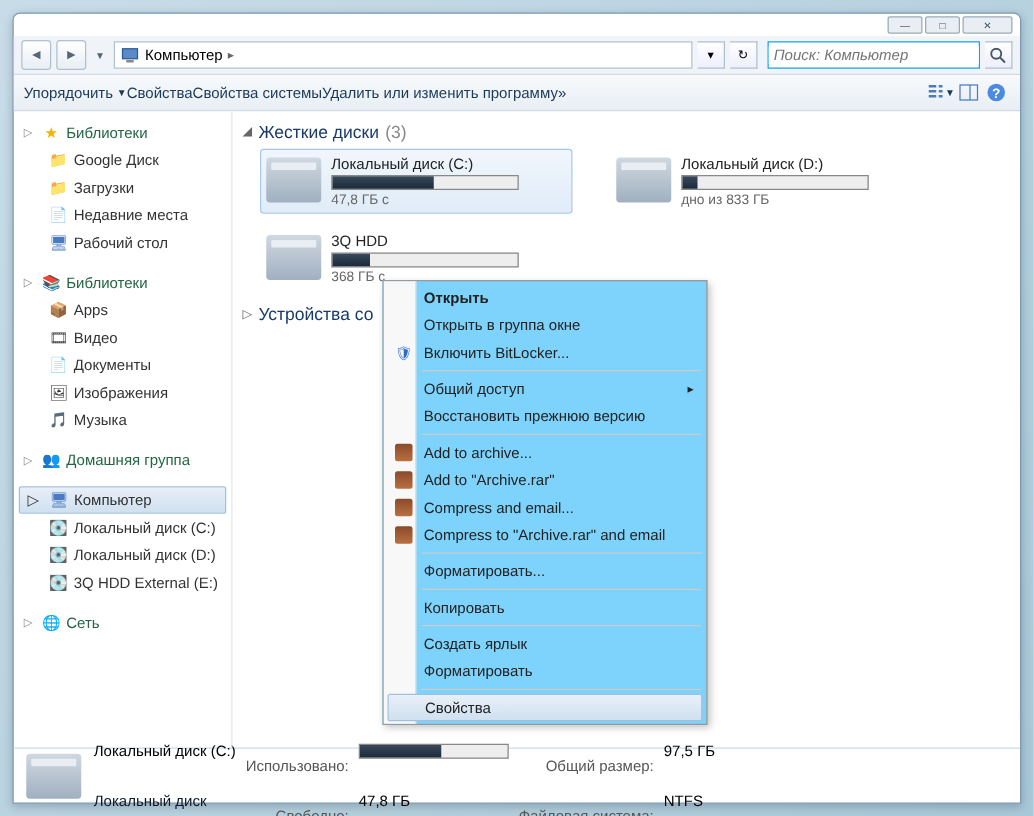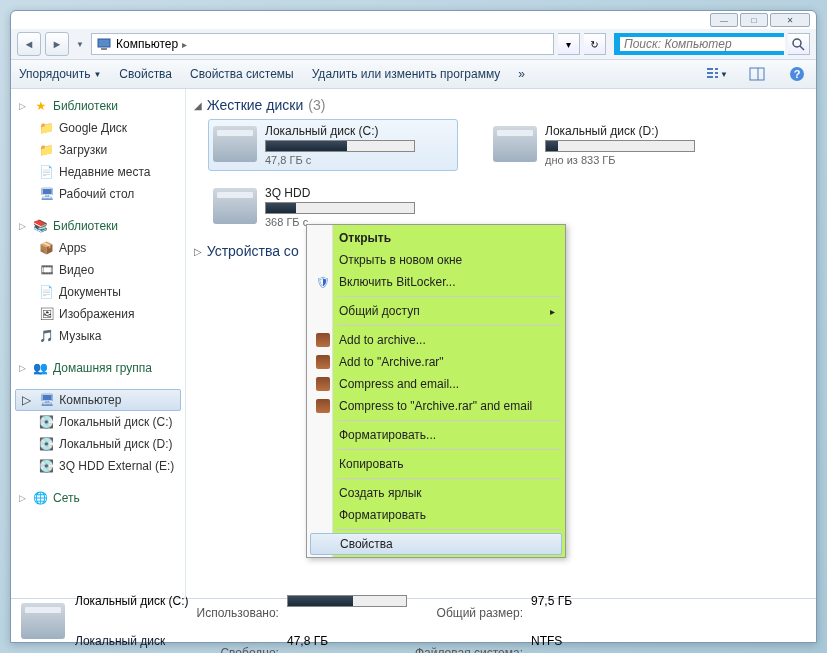--- a/index.html
+++ b/index.html
@@ -7,24 +7,24 @@
 .window { width: 807px; height: 633px; background: #fff; border: 1px solid #7a9ab8; border-radius: 6px 6px 0 0; box-shadow: 0 2px 8px rgba(0,0,0,0.2); display: flex; flex-direction: column; position: relative; }
 .titlebar { height: 18px; background: transparent; display: flex; justify-content: flex-end; align-items: flex-start; padding: 2px 6px 0 0; gap: 2px; }
 .win-btn { width: 28px; height: 14px; border: 1px solid #9ab; background: #e8eef4; border-radius: 2px; font-size: 8px; display: flex; align-items: center; justify-content: center; color: #456; cursor: default; }
 .win-btn.close { width: 40px; }
 .navbar { height: 30px; display: flex; align-items: center; padding: 2px 6px; gap: 4px; background: #f0f4f8; }
 .nav-back, .nav-fwd { width: 24px; height: 24px; border: 1px solid #b0c0d0; border-radius: 3px; background: linear-gradient(#fff,#e8eef4); display: flex; align-items: center; justify-content: center; font-size: 11px; color: #567; }
 .nav-history { width: 14px; height: 24px; display: flex; align-items: center; justify-content: center; font-size: 8px; color: #567; }
 .address { flex: 1; height: 22px; border: 1px solid #b0c0d0; background: #fff; display: flex; align-items: center; padding: 0 4px; font-size: 12px; }
 .addr-icon { width: 16px; height: 16px; margin-right: 4px; display: inline-block; }
 .addr-dd, .addr-refresh { width: 22px; height: 22px; border: 1px solid #b0c0d0; border-left: none; background: linear-gradient(#fff,#eef); display: flex; align-items: center; justify-content: center; font-size: 10px; }
-.search { width: 170px; height: 22px; border: 6px solid #0ea5e9; background: #fff; display: flex; align-items: center; margin-left: 4px; }
+.search { width: 170px; height: 22px; border: 1px solid #0ea5e9; background: #fff; display: flex; align-items: center; margin-left: 4px; }
 .search input { border: none; outline: none; font-size: 12px; font-style: italic; color: #888; padding: 0 4px; flex: 1; }
 .search-btn { width: 22px; height: 22px; border: 1px solid #b0c0d0; border-left: none; background: linear-gradient(#fff,#eef); display: flex; align-items: center; justify-content: center; }
-.toolbar { height: 30px; background: linear-gradient(#f8fafc,#e8eef4); border-top: 1px solid #d0dae4; border-bottom: 1px solid #d0dae4; display: flex; align-items: center; padding: 0 8px; gap: 18px; font-size: 12px; color: #1a3a5a; }
+.toolbar { height: 30px; background: linear-gradient(#f8fafc,#e8eef4); border-top: 1px solid #d0dae4; border-bottom: 1px solid #d0dae4; display: flex; align-items: center; padding: 0 8px; font-size: 12px; color: #1a3a5a; }
 .tool-item { display: flex; align-items: center; gap: 3px; cursor: default; }
 .tool-dd { font-size: 8px; color: #1a3a5a; }
 .spacer { flex: 1; }
 .view-btn, .preview-btn, .help-btn { width: 22px; height: 22px; display: flex; align-items: center; justify-content: center; }
 .content { flex: 1; display: flex; overflow: hidden; position: relative; }
 .sidebar { width: 175px; border-right: 1px solid #e0e8f0; padding: 6px 4px; font-size: 12px; overflow: hidden; }
 .sb-group { margin-bottom: 10px; }
 .sb-head { display: flex; align-items: center; gap: 4px; padding: 3px 4px; color: #264; }
 .sb-head .exp { font-size: 9px; color: #888; width: 10px; }
 .sb-item { display: flex; align-items: center; gap: 4px; padding: 3px 4px 3px 24px; color: #333; cursor: default; }
@@ -36,21 +36,21 @@
 .drive-row { display: flex; gap: 30px; margin: 2px 0 10px 14px; }
 .drive { width: 250px; display: flex; gap: 8px; padding: 4px; border: 1px solid transparent; }
 .drive.sel { background: linear-gradient(#f0f6fc,#e0ecf8); border: 1px solid #a8c8e8; border-radius: 3px; }
 .drive-icon { width: 44px; height: 36px; background: linear-gradient(#d0d8e0,#a0b0c0); border-radius: 3px; position: relative; margin-top: 2px; }
 .drive-icon::after { content: ""; position: absolute; top: 4px; left: 4px; right: 4px; height: 6px; background: #e8eef4; border-radius: 1px; }
 .drive-info { flex: 1; display: flex; flex-direction: column; gap: 2px; }
 .drive-name { color: #222; }
 .drive-bar { width: 150px; height: 12px; border: 1px solid #888; background: #eee; }
 .drive-bar > div { height: 100%; background: linear-gradient(#3a4a5a,#1a2a3a); }
 .drive-free { color: #666; font-size: 11px; }
-.ctxmenu { position: absolute; top: 135px; left: 295px; width: 260px; background: #bef264; border: 1px solid #999; box-shadow: 2px 2px 6px rgba(0,0,0,0.25); padding: 2px; z-index: 10; }
+.ctxmenu { position: absolute; top: 135px; left: 295px; width: 260px; background: #7dd3fc; border: 1px solid #999; box-shadow: 2px 2px 6px rgba(0,0,0,0.25); padding: 2px; z-index: 10; }
 .ctxmenu .mi { display: flex; align-items: center; height: 22px; font-size: 12px; padding: 0 20px 0 30px; position: relative; color: #222; }
 .ctxmenu .mi .mi-ico { position: absolute; left: 6px; width: 16px; height: 16px; display: flex; align-items: center; justify-content: center; font-size: 11px; }
 .ctxmenu .mi .arrow { position: absolute; right: 8px; font-size: 10px; }
 .ctxmenu .mi.bold { font-weight: bold; }
 .ctxmenu .mi.hl { background: linear-gradient(#e8f0f8,#d0e0f0); border: 1px solid #a0c0e0; border-radius: 2px; margin: 0 1px; padding-left: 29px; }
 .ctxmenu .sep { height: 1px; background: #ccc; margin: 3px 2px 3px 28px; }
 .ctxmenu .icon-col { position: absolute; left: 0; top: 0; bottom: 0; width: 26px; background: #f8f8f8; border-right: 1px solid #e0e0e0; z-index: -1; }
 .status { height: 44px; border-top: 1px solid #d0dae4; display: flex; align-items: center; padding: 4px 10px; gap: 10px; font-size: 12px; }
 .status-icon { width: 44px; height: 36px; background: linear-gradient(#d0d8e0,#a0b0c0); border-radius: 3px; position: relative; }
 .status-icon::after { content: ""; position: absolute; top: 4px; left: 4px; right: 4px; height: 6px; background: #e8eef4; border-radius: 1px; }
@@ -269,30 +269,33 @@
         <span>Устройства со</span>
       </div>
     </div>
 
     <div class="ctxmenu">
       <div class="icon-col"></div>
       <div class="mi bold">
           <span>Открыть</span>
         </div>
       <div class="mi">
-          <span>Открыть в новом окне</span>
+          <span>Открыть в группа окне</span>
         </div>
       <div class="mi">
           <span class="mi-ico shield">🛡</span>
           <span>Включить BitLocker...</span>
         </div>
       <div class="sep"></div>
       <div class="mi">
           <span>Общий доступ</span>
           <span class="arrow">▸</span>
+        </div>
+      <div class="mi">
+          <span>Восстановить прежнюю версию</span>
         </div>
       <div class="sep"></div>
       <div class="mi">
           <span class="mi-ico">
             <span class="rar-icon"></span>
           </span>
           <span>Add to archive...</span>
         </div>
       <div class="mi">
           <span class="mi-ico">

